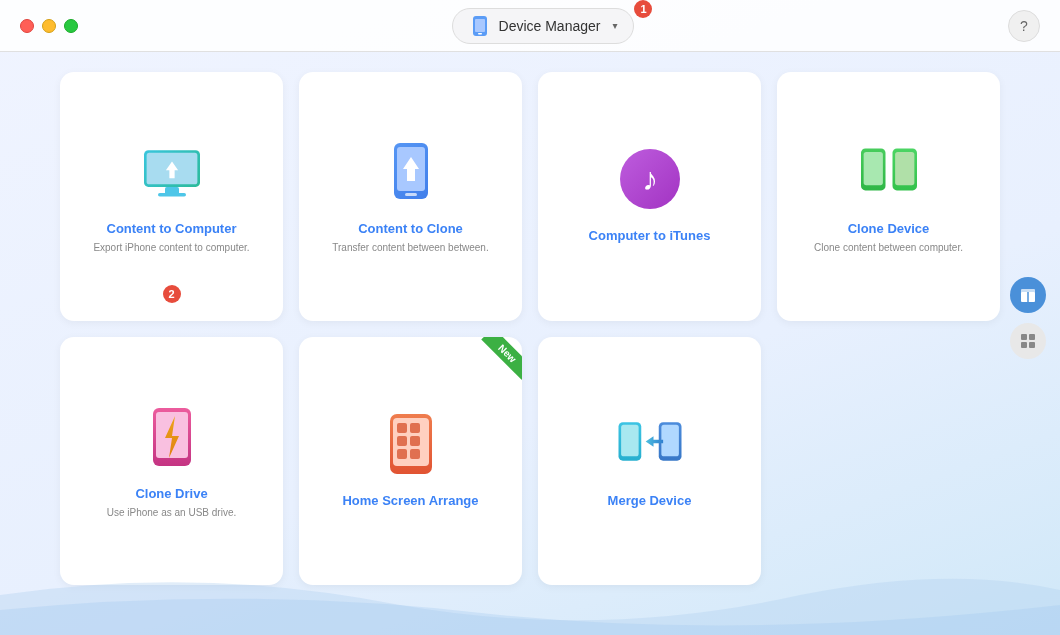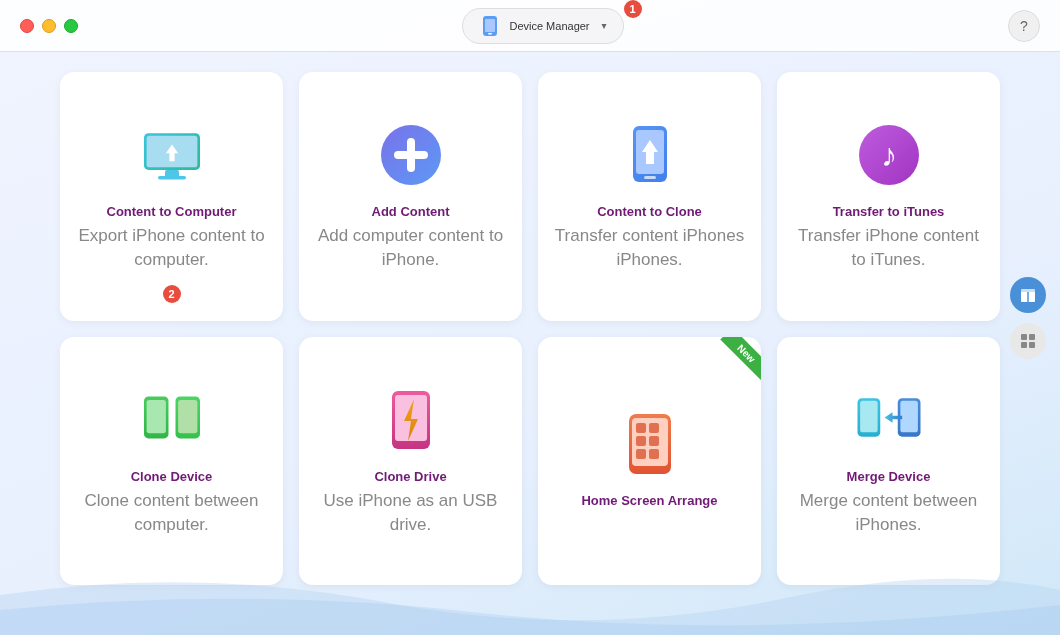--- a/index.html
+++ b/index.html
@@ -44,21 +44,21 @@
       border-radius: 20px;
       padding: 6px 16px;
       border: 1px solid #ddd;
       position: relative;
     }
     .app-icon-small {
       width: 22px;
       height: 22px;
     }
     .app-title-text {
-      font-size: 11px;
+      font-size: 14px;
       font-weight: 500;
       color: #333;
     }
     .dropdown-arrow {
       font-size: 10px;
       color: #666;
       margin-left: 4px;
     }
     .badge-1 {
       position: absolute;
@@ -119,28 +119,28 @@
       height: 70px;
       margin-bottom: 14px;
       display: flex;
       align-items: center;
       justify-content: center;
     }
 
     .card-title {
       font-size: 13px;
       font-weight: 600;
-      color: #701a75;
+      color: #3b82f6;
       margin-bottom: 5px;
       text-align: center;
     }
     .card-desc {
-      font-size: 17px;
+      font-size: 10px;
       color: #888;
-      text-align: center;
+      text-align: right;
       line-height: 1.4;
     }
 
     
     .badge-2 {
       position: absolute;
       bottom: 18px;
       left: 50%;
       transform: translateX(-50%);
       background: #e74c3c;
@@ -268,76 +268,58 @@
             <stop offset="100%" stop-color="#29b88a"></stop>
           </linearGradient>
         </defs>
       </svg>
     </div>
     <div class="card-title">Content to Computer</div>
     <div class="card-desc">Export iPhone content to computer.</div>
     <div class="badge-2">2</div>
   </div>
 
-  <div class="card">
-    <div class="card-icon">
-      <svg viewBox="0 0 70 70" width="70" height="70">
-        <circle cx="35" cy="35" r="30" fill="url(#plusGrad)"></circle>
-        <rect x="31" y="18" width="8" height="34" rx="4" fill="white"></rect>
-        <rect x="18" y="31" width="34" height="8" rx="4" fill="white"></rect>
-        <defs>
-          <linearGradient id="plusGrad" x1="0" y1="0" x2="70" y2="70" gradientUnits="userSpaceOnUse">
-            <stop offset="0%" stop-color="#7b6fe8"></stop>
-            <stop offset="100%" stop-color="#5b9cf6"></stop>
-          </linearGradient>
-        </defs>
-      </svg>
-    </div>
-    <div class="card-title">Add Content</div>
-    <div class="card-desc">Add computer content to iPhone.</div>
-  </div>
 
   <div class="card">
     <div class="card-icon">
       <svg viewBox="0 0 70 70" width="70" height="70">
 
         <rect x="18" y="6" width="34" height="56" rx="6" fill="url(#phoneGrad)"></rect>
         <rect x="21" y="10" width="28" height="44" rx="3" fill="#a8c8ff"></rect>
 
         <polygon points="35,20 27,32 31,32 31,44 39,44 39,32 43,32" fill="white"></polygon>
 
         <rect x="29" y="56" width="12" height="3" rx="1.5" fill="white" opacity="0.7"></rect>
         <defs>
           <linearGradient id="phoneGrad" x1="0" y1="0" x2="70" y2="70" gradientUnits="userSpaceOnUse">
             <stop offset="0%" stop-color="#5b9cf6"></stop>
             <stop offset="100%" stop-color="#3b78e8"></stop>
           </linearGradient>
         </defs>
       </svg>
     </div>
     <div class="card-title">Content to Clone</div>
-    <div class="card-desc">Transfer content iPhones iPhones.</div>
+    <div class="card-desc">Transfer content between between.</div>
   </div>
 
   <div class="card">
     <div class="card-icon">
       <svg viewBox="0 0 70 70" width="70" height="70">
         <circle cx="35" cy="35" r="30" fill="url(#itunesGrad)"></circle>
 
         <text x="35" y="46" text-anchor="middle" font-size="32" fill="white">♪</text>
         <defs>
           <linearGradient id="itunesGrad" x1="0" y1="0" x2="70" y2="70" gradientUnits="userSpaceOnUse">
             <stop offset="0%" stop-color="#c060e0"></stop>
             <stop offset="100%" stop-color="#a030c0"></stop>
           </linearGradient>
         </defs>
       </svg>
     </div>
-    <div class="card-title">Transfer to iTunes</div>
-    <div class="card-desc">Transfer iPhone content to iTunes.</div>
+    <div class="card-title">Computer to iTunes</div>
   </div>
 
   <div class="card">
     <div class="card-icon">
       <svg viewBox="0 0 80 70" width="80" height="70">
 
         <rect x="8" y="8" width="28" height="48" rx="5" fill="url(#cloneGrad1)"></rect>
         <rect x="11" y="12" width="22" height="38" rx="3" fill="#a8e8b0"></rect>
 
         <rect x="44" y="8" width="28" height="48" rx="5" fill="url(#cloneGrad2)"></rect>
@@ -430,21 +412,20 @@
             <stop offset="100%" stop-color="#3070c0"></stop>
           </linearGradient>
           <linearGradient id="arrowGrad" x1="35" y1="0" x2="55" y2="0" gradientUnits="userSpaceOnUse">
             <stop offset="0%" stop-color="#4ec0e0"></stop>
             <stop offset="100%" stop-color="#3080d0"></stop>
           </linearGradient>
         </defs>
       </svg>
     </div>
     <div class="card-title">Merge Device</div>
-    <div class="card-desc">Merge content between iPhones.</div>
   </div>
 
 </div>
 
 <div class="side-buttons">
   <div class="side-btn side-btn-blue">
     <svg width="20" height="20" viewBox="0 0 20 20">
       <rect x="3" y="7" width="14" height="10" rx="1" fill="white"></rect>
       <rect x="3" y="4" width="14" height="4" rx="1" fill="white" opacity="0.7"></rect>
       <line x1="10" y1="7" x2="10" y2="17" stroke="#4a90d9" stroke-width="1.5"></line>

